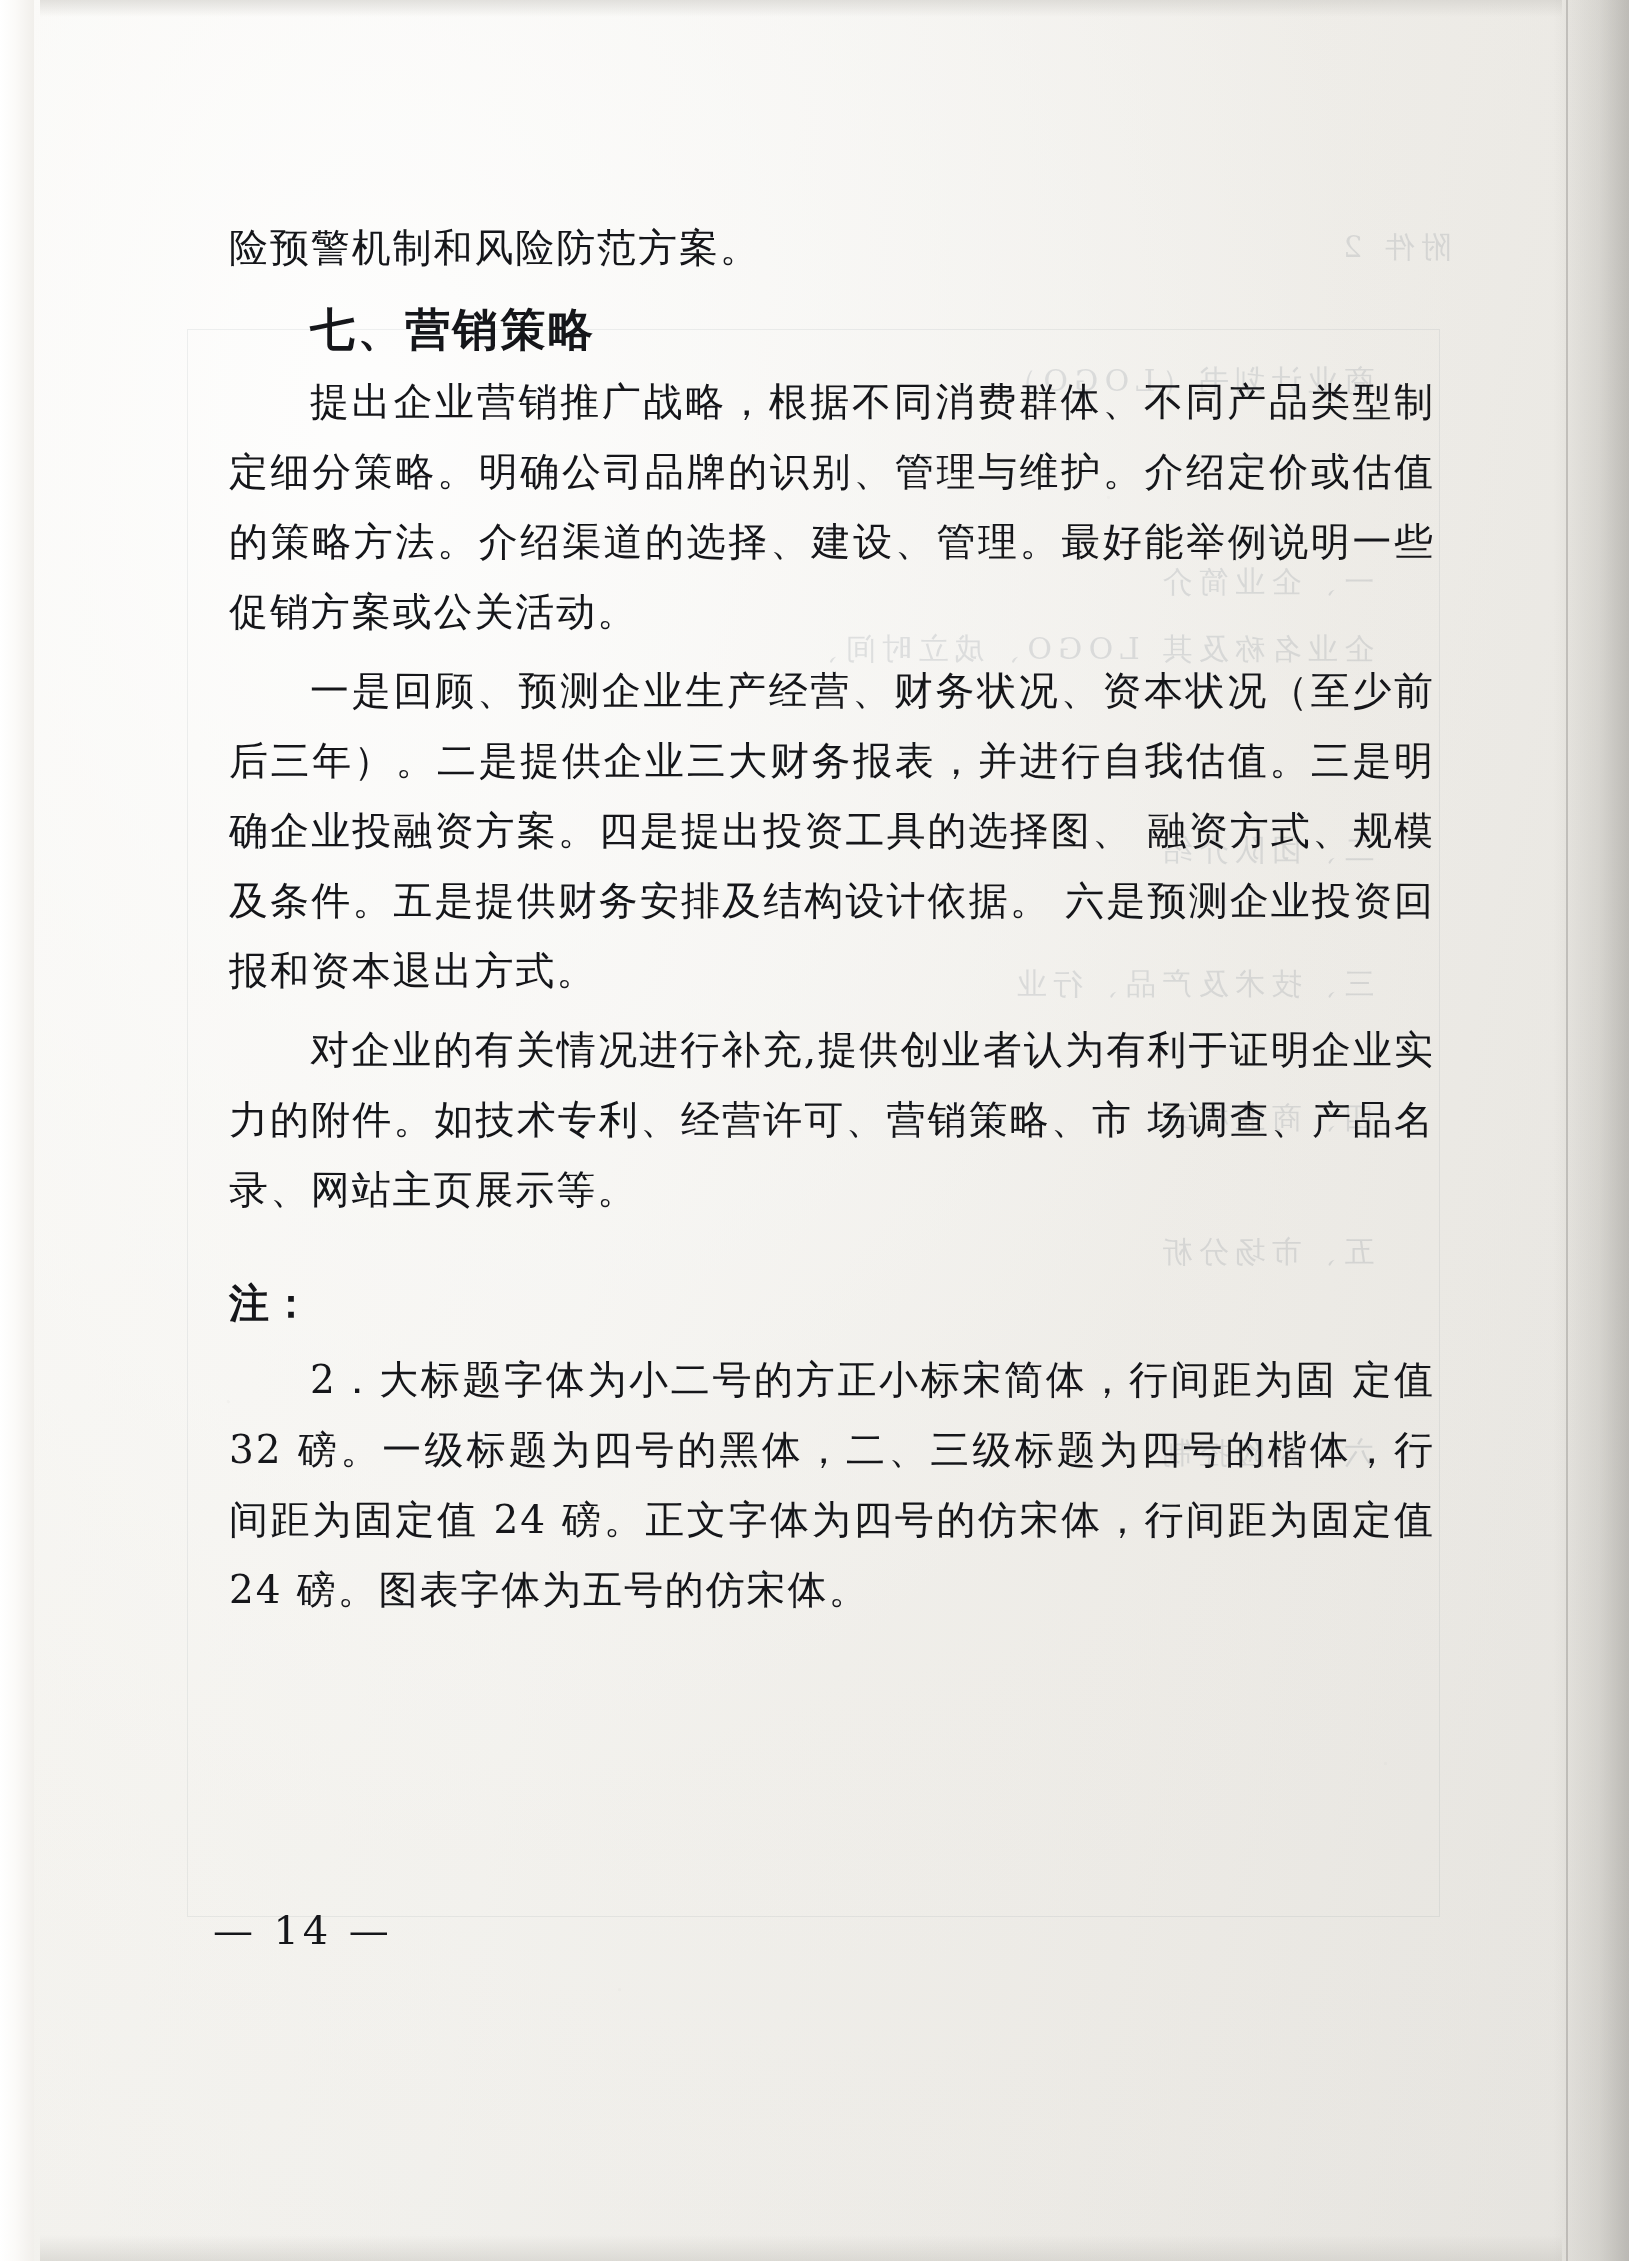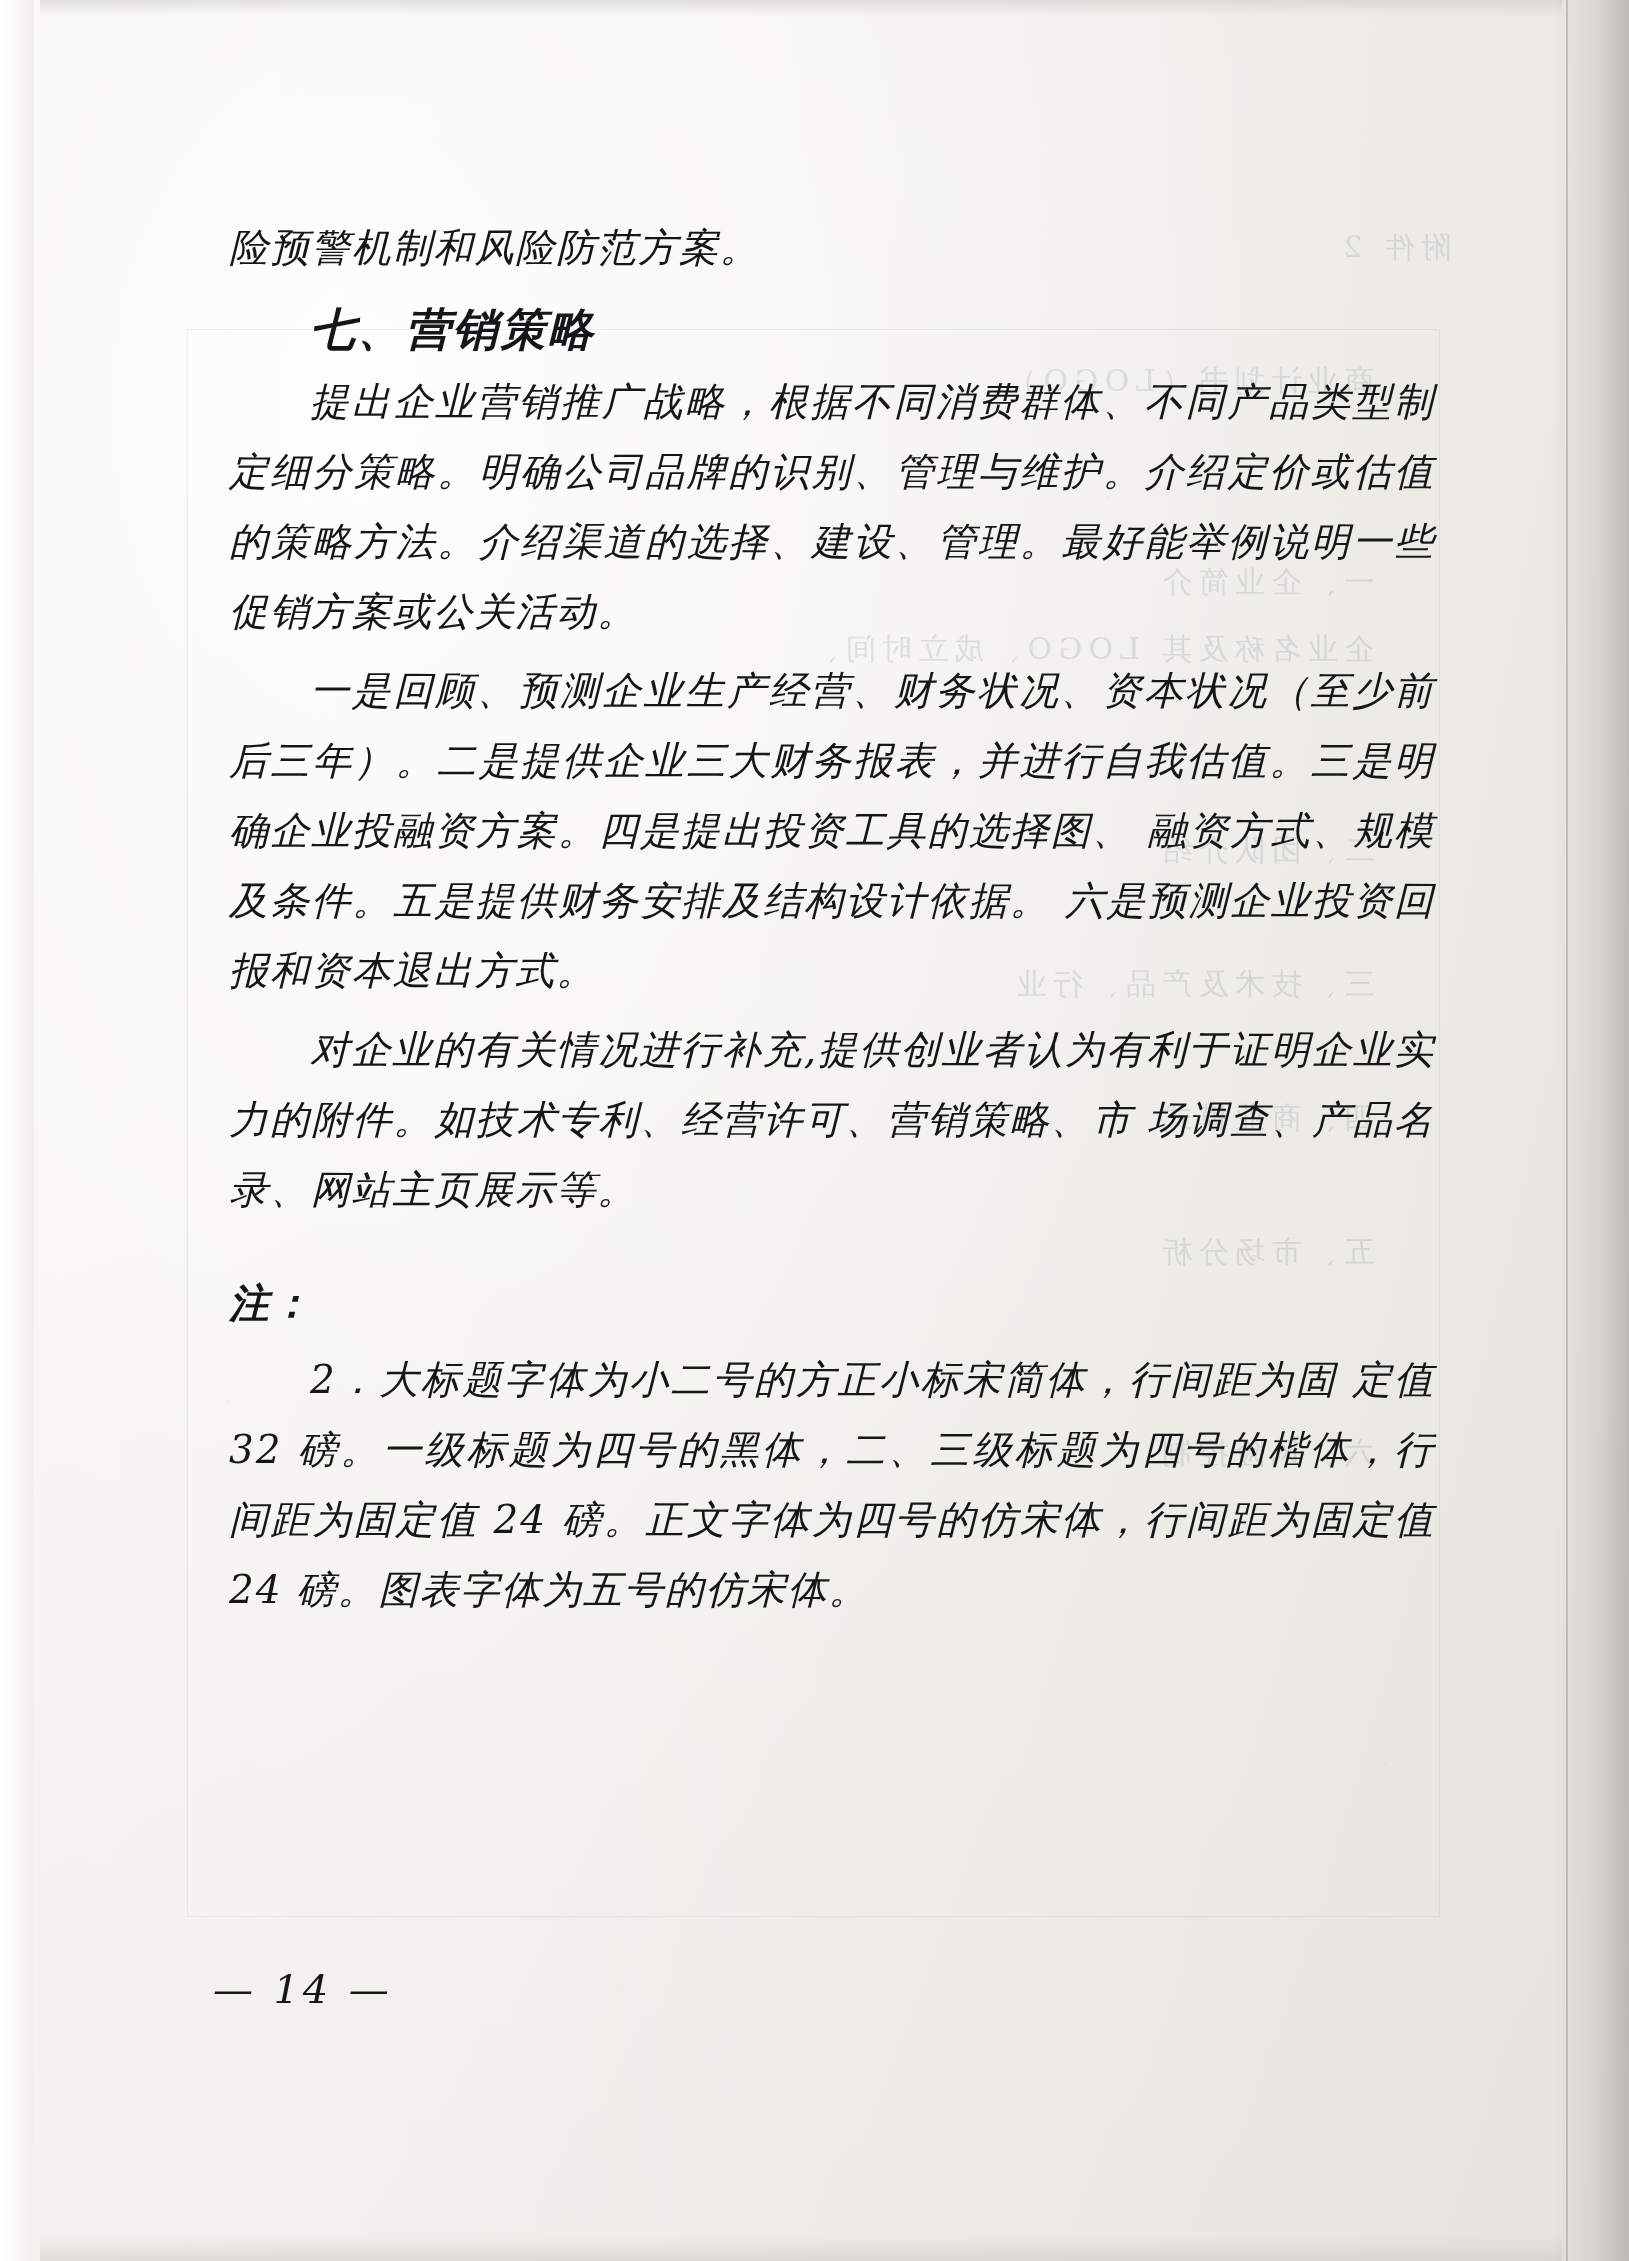--- a/index.html
+++ b/index.html
@@ -87,21 +87,20 @@
     border: 1.3px solid rgba(70,90,110,0.25);
     opacity: 0.35;
     pointer-events: none;
   }
 
   .content {
     position: absolute;
     left: 0; top: 0;
     width: 1630px;
     height: 2261px;
-    font-style: italic;
   }
 
   .body-text {
     position: absolute;
     left: 229px;
     top: 213px;
     width: 1206px;
     color: #15161a;
     font-family: "DejaVu Serif", serif;
     font-size: 39px;
@@ -136,21 +135,21 @@
     text-indent: 0;
     font-family: "DejaVu Sans", sans-serif;
   }
 
   .spacer-sm { height: 9px; }
   .spacer-md { height: 36px; }
 
   .page-number {
     position: absolute;
     left: 213px;
-    top: 1966px;
+    top: 1907px;
     font-family: "DejaVu Serif", serif;
     font-size: 40px;
     letter-spacing: 3.9px;
     color: #15161a;
   }
 
   
   .speckle {
     position: absolute;
     inset: 0;

